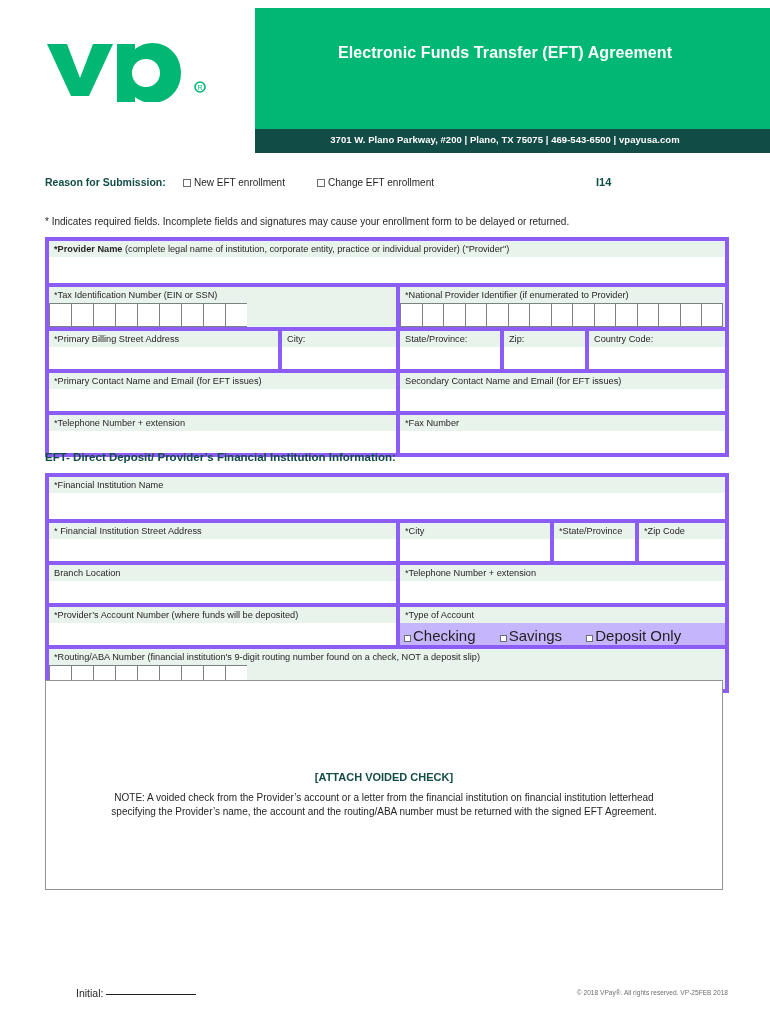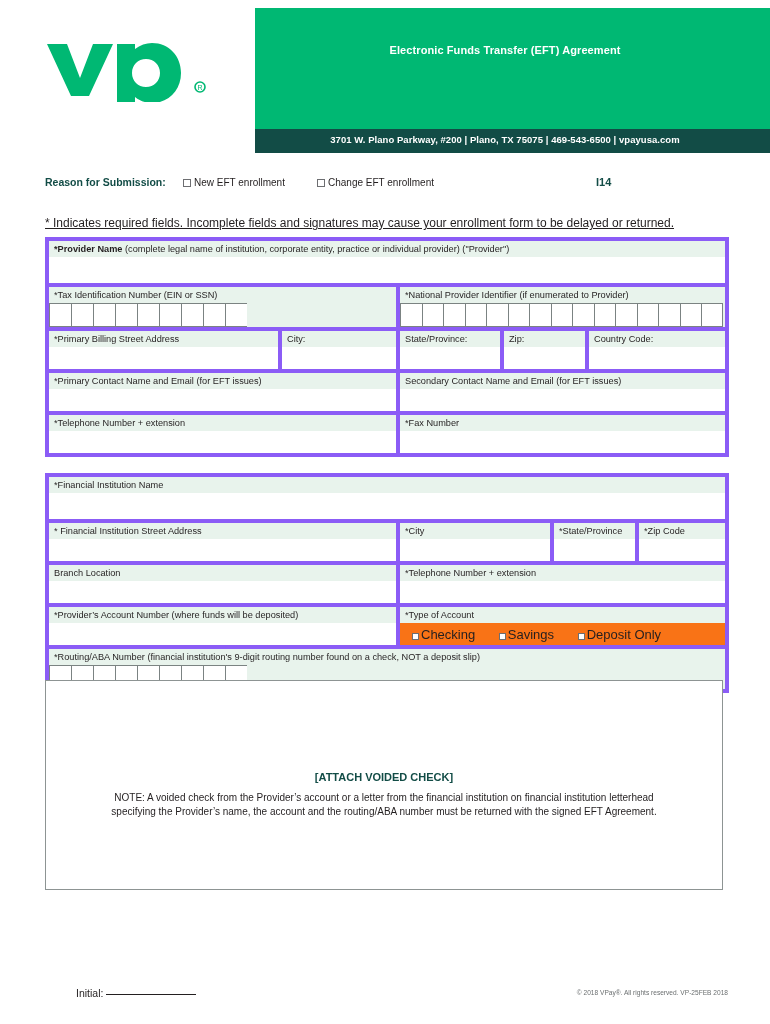--- a/index.html
+++ b/index.html
@@ -28,21 +28,21 @@
     height: 121px;
     background: #00B873;
   }
   .header-title {
     position: absolute;
     left: 255px;
     top: 44px;
     width: 500px;
     text-align: center;
     color: #ffffff;
-    font-size: 11px;
+    font-size: 16px;
     font-weight: bold;
     letter-spacing: 0.1px;
   }
   .address-band {
     position: absolute;
     left: 255px;
     top: 129px;
     width: 515px;
     height: 24px;
     background: #124c46;
@@ -118,23 +118,22 @@
     position: absolute;
     left: 45px;
     font-weight: bold;
     color: #124c46;
     font-size: 11.5px;
   }
   .req-note {
     position: absolute;
     left: 45px;
     top: 216px;
-    font-size: 12px;
-    color: #231f20;
-    text-decoration: underline;
+    font-size: 10px;
+    color: #231f20;
   }
 
   
   .tbl {
     position: absolute;
     left: 45px;
     width: 680px;
     border-collapse: collapse;
     table-layout: fixed;
   }
@@ -170,25 +169,25 @@
     border: 1px solid #7b8382;
     border-right: none;
     background: #ffffff;
     box-sizing: border-box;
   }
   .boxes .bx:last-child { border-right: 1px solid #7b8382; }
   .boxes .pad { flex: 1 1 auto; background: #e8f3ec; }
 
   .acct-opts {
     display: block;
-    background: #f97316;
+    background: #c4b5fd;
     height: 22px;
-    padding: 4px 0 0 12px;
+    padding: 4px 0 0 4px;
     box-sizing: border-box;
-    font-size: 13px;
+    font-size: 15px;
     white-space: nowrap;
   }
   .acct-opts .o { margin-right: 20px; display:inline-block; }
   .acct-opts .cb { width:7px; height:7px; margin-right:2px; vertical-align:-1px; }
 
   
   .voided {
     position: absolute;
     left: 45px;
     top: 680px;
@@ -385,20 +384,21 @@
           <span class="fill"></span>
         </td>
         <td colspan="3">
           <span class="lbl">*Fax Number</span>
           <span class="fill"></span>
         </td>
       </tr>
     </tbody>
   </table>
 
+  <div class="section-head" style="top:451px;">EFT- Direct Deposit/ Provider’s Financial Institution Information:</div>
 
   <table class="tbl" style="top:473px;">
     <colgroup>
       <col style="width:351px">
         <col style="width:154px">
         <col style="width:85px">
         <col style="width:90px">
     </colgroup>
     <tbody>
       <tr>

